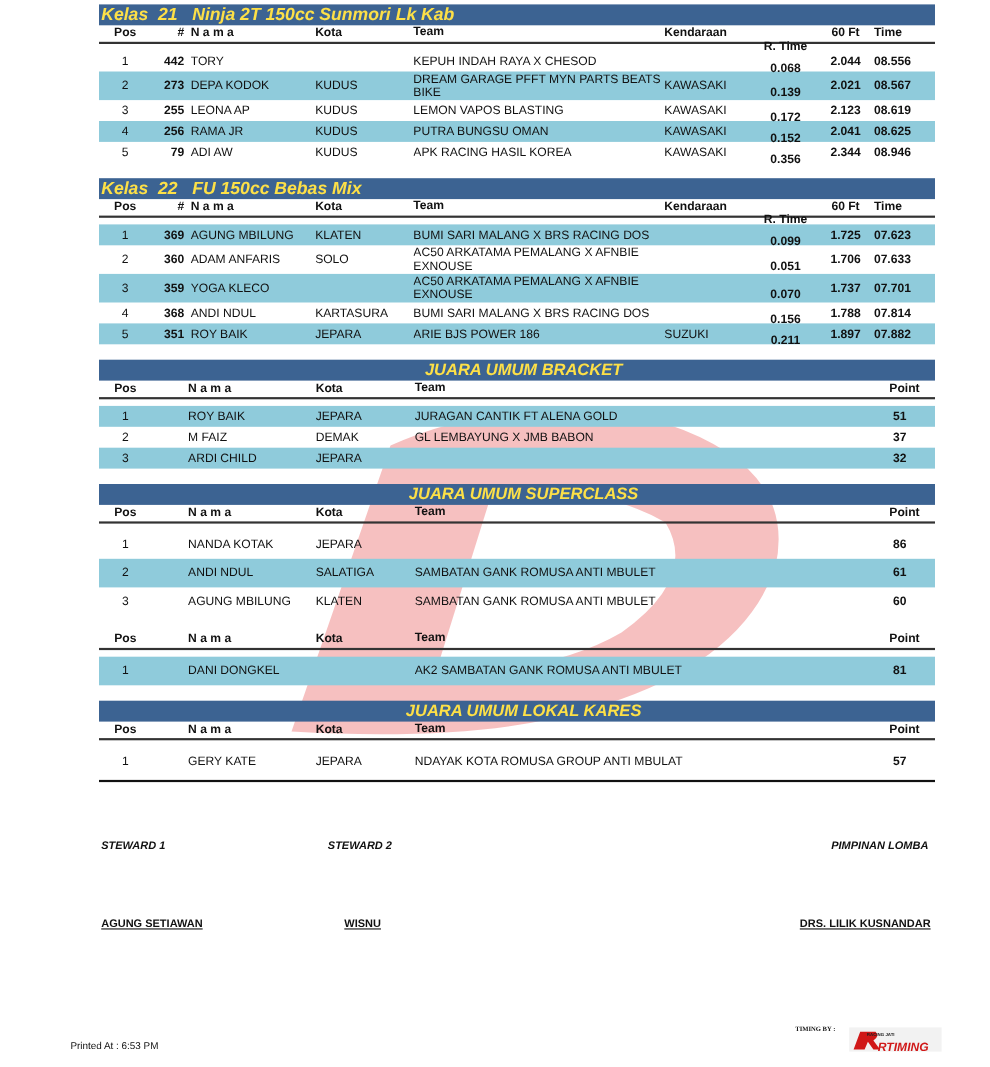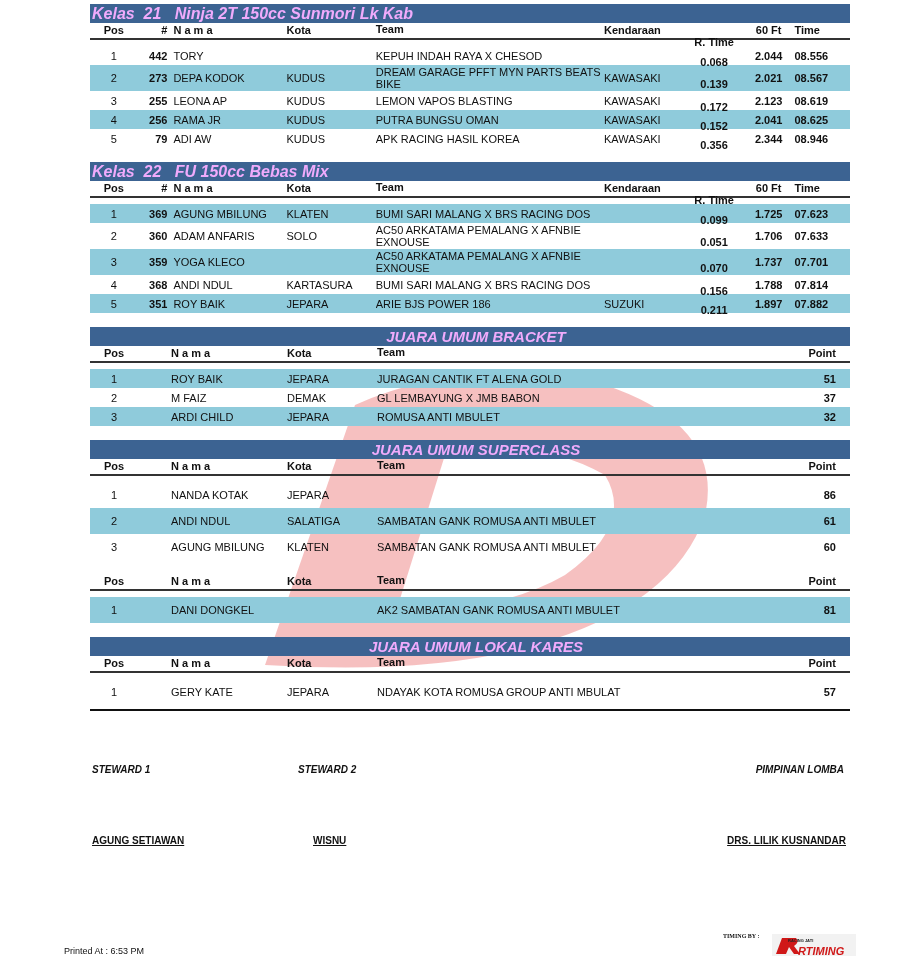--- a/index.html
+++ b/index.html
@@ -1,40 +1,40 @@
 <!DOCTYPE html>
 <html><head>
 <meta charset="utf-8">
 <style>
   html, body { margin:0; padding:0; background:#ffffff; }
   body { width:900px; height:970px; position:relative; overflow:hidden; font-family:"Liberation Sans", sans-serif; color:#111; }
   .watermark { position:absolute; left:205px; top:365px; width:520px; height:330px; pointer-events:none; opacity:0.28; }
   .sheet { position:absolute; left:90px; top:4px; width:760px; }
-  .class-title { background:#3c6392; color:#f0abfc; font-weight:bold; font-style:italic; font-size:16px; height:19px; line-height:19px; padding-left:2px; white-space:pre; }
+  .class-title { background:#3c6392; color:#fde047; font-weight:bold; font-style:italic; font-size:16px; height:19px; line-height:19px; padding-left:2px; white-space:pre; }
   .class-title.center { text-align:center; font-size:15px;padding-left:12px; }
   .hdr { display:flex; height:15px; font-size:11px; font-weight:bold; border-bottom:2px solid #333; line-height:15px; }
   .hdr.narrow { font-stretch:condensed; }
   .row { display:flex; font-size:11px; align-items:center; }
   .row.alt { background:#8fcbdb; }
   .row .c { overflow:hidden; }
   .gap { height:6px; }
   .c-pos { width:48px; text-align:center; }
   .c-no { width:30px; text-align:right; font-weight:bold; padding-right:4px; }
   .c-nama { width:114px; padding-left:2px; }
   .c-kota { width:90px; }
   .c-team { width:230px; line-height:12px; }
   .c-kend { width:82px; }
   .c-rt { width:58px; text-align:center; font-weight:bold;margin-top:12px; }
   .c-60 { width:52px; text-align:center; font-weight:bold; }
   .c-time { width:56px; font-weight:bold; }
   .p-pos { width:48px; text-align:center; }
   .p-nama { width:116px; padding-left:33px; }
   .p-kota { width:90px; }
   .p-team { width:380px; line-height:12px; }
-  .p-point { flex:1; text-align:right; padding-right:14px; font-weight:bold; }
+  .p-point { flex:1; text-align:right; padding-right:26px; font-weight:bold; }
   .hdr .p-point { padding-right:14px;text-align:right; }
   .section { margin-bottom:14px; }
   .endrule { border-top:2px solid #111; margin-top:4px; }
   .sig { position:absolute; font-size:10px; font-weight:bold; }
   .sig.role { font-style:italic; }
   .sig.name { text-decoration:underline; }
   .printed { position:absolute; left:64px; top:946px; font-size:9px; }
   .timing-label { position:absolute; left:723px; top:933px; font-size:6px; font-weight:bold; font-family:"Liberation Serif", serif; }
   .timing-logo { position:absolute; left:770px; top:930px; width:90px; height:30px; }
 </style>
@@ -210,21 +210,20 @@
           <div class="c p-pos">2</div>
           <div class="c p-nama">M FAIZ</div>
           <div class="c p-kota">DEMAK</div>
           <div class="c p-team">GL LEMBAYUNG X JMB BABON</div>
           <div class="c p-point">37</div>
         </div>
         <div class="row alt" style="height: 19px;">
           <div class="c p-pos">3</div>
           <div class="c p-nama">ARDI CHILD</div>
           <div class="c p-kota">JEPARA</div>
-          <div class="c p-team">ROMUSA ANTI MBULET</div>
           <div class="c p-point">32</div>
         </div>
       </div>
       <div class="section">
         <div class="class-title center">JUARA UMUM SUPERCLASS</div>
         <div class="hdr narrow">
           <div class="c p-pos">Pos</div>
           <div class="c p-nama">N a m a</div>
           <div class="c p-kota">Kota</div>
           <div class="c p-team">Team</div>

